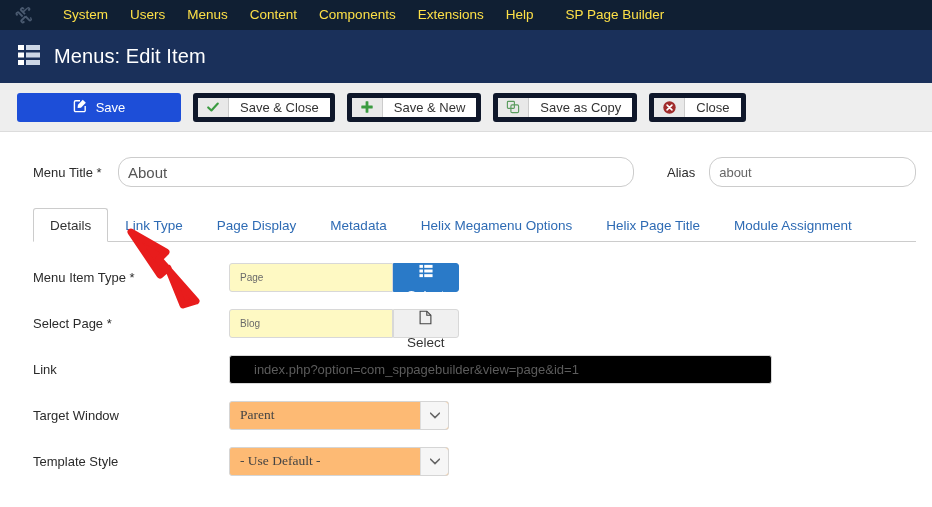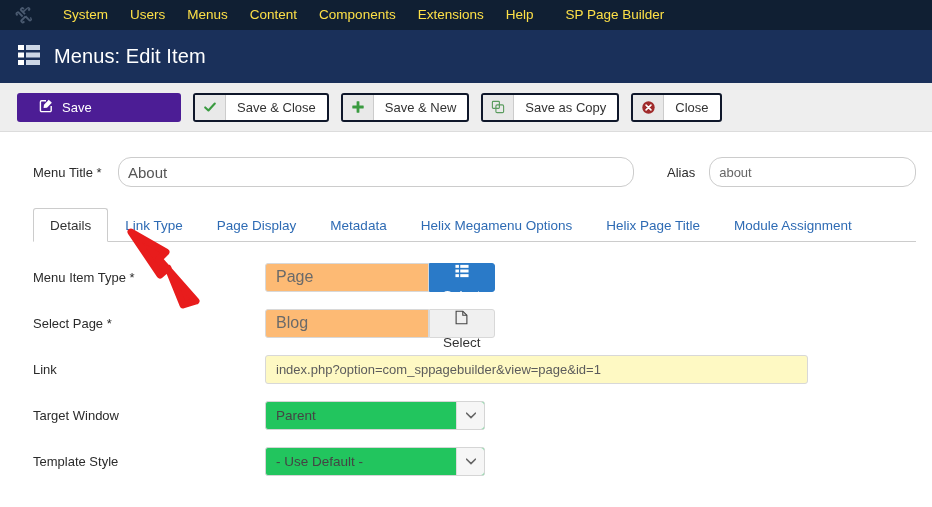--- a/index.html
+++ b/index.html
@@ -58,30 +58,30 @@
   .btn {
     display: flex;
     align-items: stretch;
     height: 29px;
     border-radius: 3px;
     cursor: pointer;
     font-size: 13px;
     overflow: hidden;
   }
   .btn-save {
-    background: #4c1d95;
+    background: #1d4ed8;
     color: #fff;
     align-items: center;
     padding: 0 22px;
     min-width: 164px;
-    justify-content: flex-start;
+    justify-content: center;
     gap: 8px;
   }
   .btn-split {
-    border: 2px solid #0f172a;
+    border: 5px solid #0f172a;
     background: #ffffff;
     color: #333;
   }
   .btn-split .ic {
     width: 31px;
     background: #e9e9e9;
     border-right: 1px solid #cccccc;
     display: flex; align-items: center; justify-content: center;
   }
   .btn-split .lb {
@@ -139,36 +139,35 @@
     border-color: #cccccc;
     border-bottom-color: #ffffff;
     cursor: default;
   }
 
   
   .frow {
     display: flex;
     align-items: center;
     height: 46px;
-    gap: 36px;
   }
   .frow .flabel {
     font-size: 13px;
     color: #2b2b2b;
     width: 196px;
     flex: none;
   }
   .ro {
-    background: #fdba74;
+    background: #fef9c3;
     border: 1px solid #d8d8d8;
     border-radius: 3px 0 0 3px;
     height: 29px;
     display: flex; align-items: center;
     padding: 0 10px;
-    font-size: 16px;
+    font-size: 10px;
     color: #6a6a6a;
   }
   .ro.w164 { width: 164px; }
   .selbtn {
     height: 29px;
     display: flex; align-items: center; gap: 7px;
     padding: 0 13px;
     font-size: 13.5px;
     border-radius: 0 3px 3px 0;
     cursor: pointer;
@@ -179,38 +178,39 @@
     background: #2a7ac8;
     color: #ffffff;
     border: 1px solid #2a7ac8;
   }
   .selbtn.gray {
     background: #f0f0f0;
     color: #333333;
     border: 1px solid #d8d8d8;
   }
   .link-ro {
-    background: #fef9c3;
+    background: #000000;
     border: 1px solid #d8d8d8;
     border-radius: 3px;
     height: 29px;
     width: 543px;
     display: flex; align-items: center;
-    padding: 0 10px;
+    padding: 0 24px;
     font-size: 13px;
     color: #5c5c5c;
   }
   .sel {
     display: flex;
     height: 29px;
     width: 220px;
     border: 1px solid #d5d5d5;
     border-radius: 3px;
-    background: #22c55e;
+    background: #fdba74;
     cursor: pointer;
+    font-family: Liberation Serif, serif;
   }
   .sel .val {
     flex: 1;
     display: flex; align-items: center;
     padding: 0 10px;
     font-size: 13.5px;
     color: #444;
   }
   .sel .caret {
     width: 28px;

